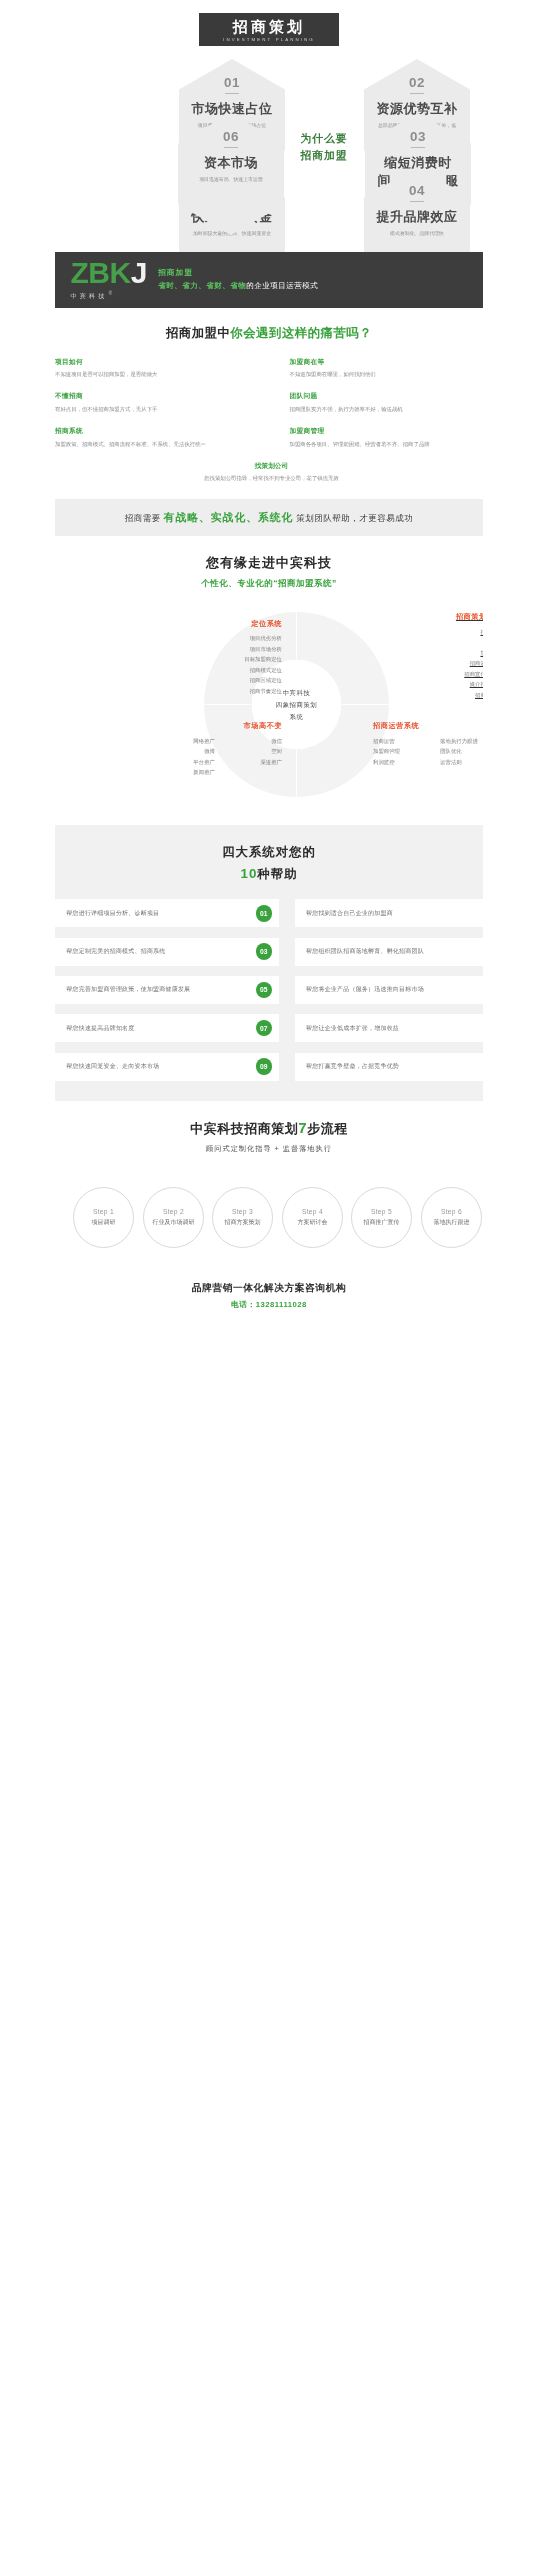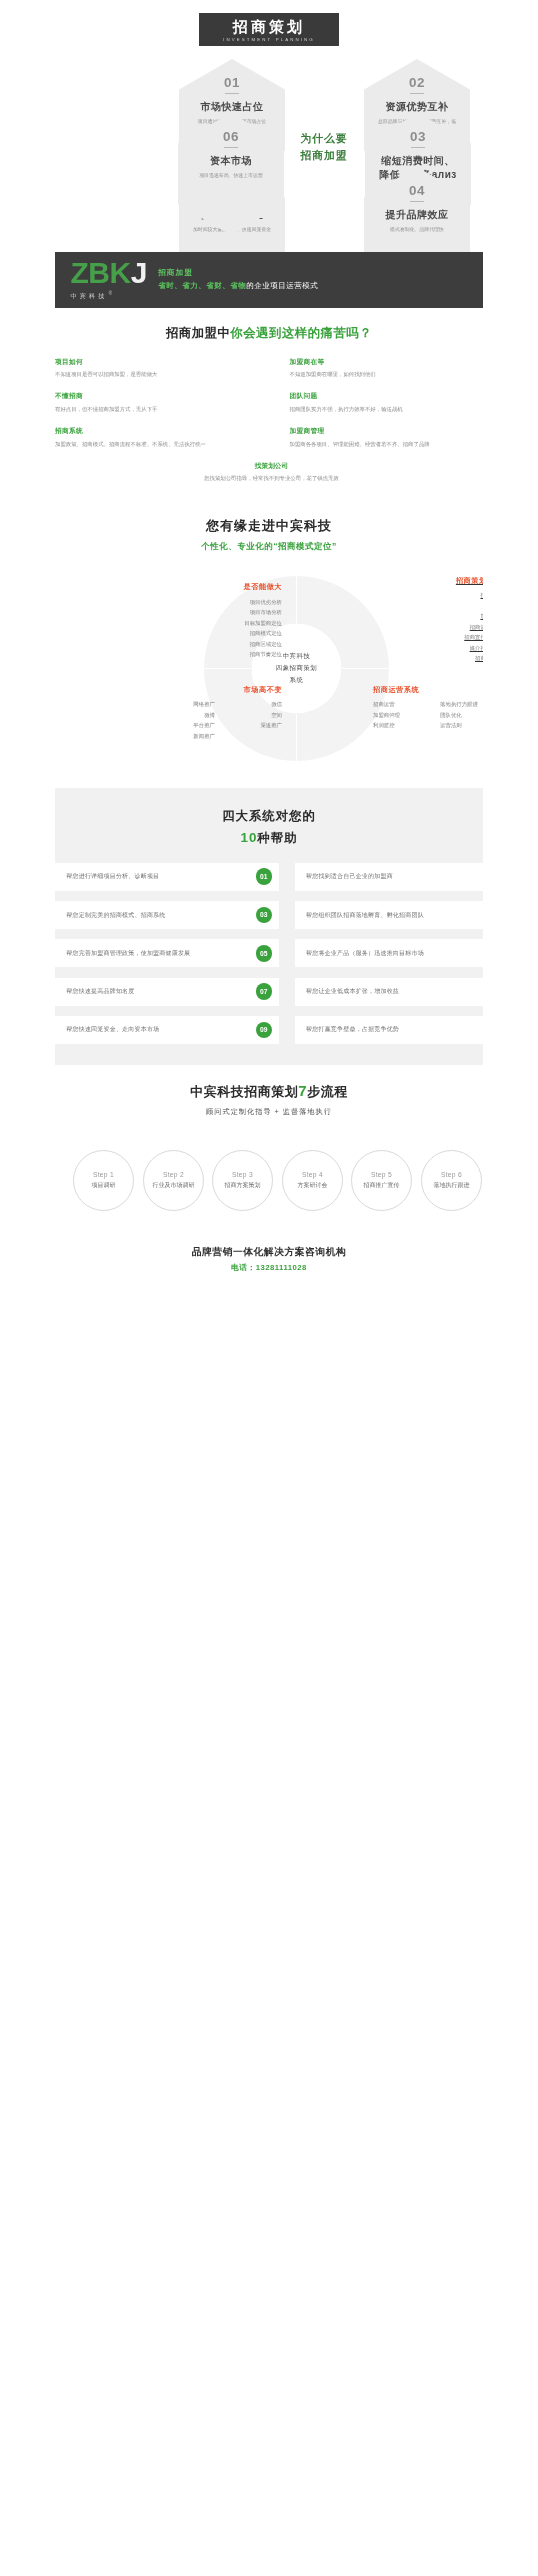--- a/index.html
+++ b/index.html
@@ -61,21 +61,21 @@
     font-weight: bold;
     color: #8d8d8d;
     letter-spacing: 0.5px;
   }
   .hex .num-rule {
     width: 13.4px; height: 1px;
     background: #b9b9b9;
     margin: 3.6px auto 5.7px;
   }
   .hex .htitle {
-    font-size: 10px;
+    font-size: 13px;
     color: #4a4a4a;
     font-weight: bold;
     letter-spacing: 0.5px;
     margin-bottom: 4.6px;
   }
   .hex .hdesc {
     font-size: 4.9px;
     color: #8f8f8f;
     line-height: 1.75;
   }
@@ -516,38 +516,45 @@
         <div class="pt">加盟商管理</div>
         <div class="pd">加盟商各各项目、管理能困难、经营者若不齐、招商了品牌</div>
       </div>
     </div>
     <div class="pain-full">
       <div class="pt">找策划公司</div>
       <div class="pd">您找策划公司指导，经常找不到专业公司，花了钱也无效</div>
     </div>
   </section>
 
+  <section class="sec-strategy">
+    <div class="strategy-line">
+      <span>招商需要</span>
+      <span class="big">有战略、实战化、系统化</span>
+      <span>策划团队帮助，才更容易成功</span>
+    </div>
+  </section>
 
   <section class="sec-wheel">
     <div class="wheel-h1">您有缘走进中宾科技</div>
-    <div class="wheel-h3">个性化、专业化的“招商模式定位”</div>
+    <div class="wheel-h3">个性化、专业化的“招商加盟系统”</div>
 
     <div class="wheel-stage">
       <div class="donut">
         <div class="quad-line-v"></div>
         <div class="quad-line-h"></div>
         <div class="donut-hole">
           <div>中宾科技</div>
           <div>四象招商策划</div>
           <div>系统</div>
         </div>
       </div>
 
       <div class="wblock wb1">
-        <div class="wt">是否能做大</div>
+        <div class="wt">定位系统</div>
         <div class="wlist">
           <div>项目优劣分析</div>
           <div>项目市场分析</div>
           <div>目标加盟商定位</div>
           <div>招商模式定位</div>
           <div>招商区域定位</div>
           <div>招商节奏定位</div>
         </div>
       </div>
 

